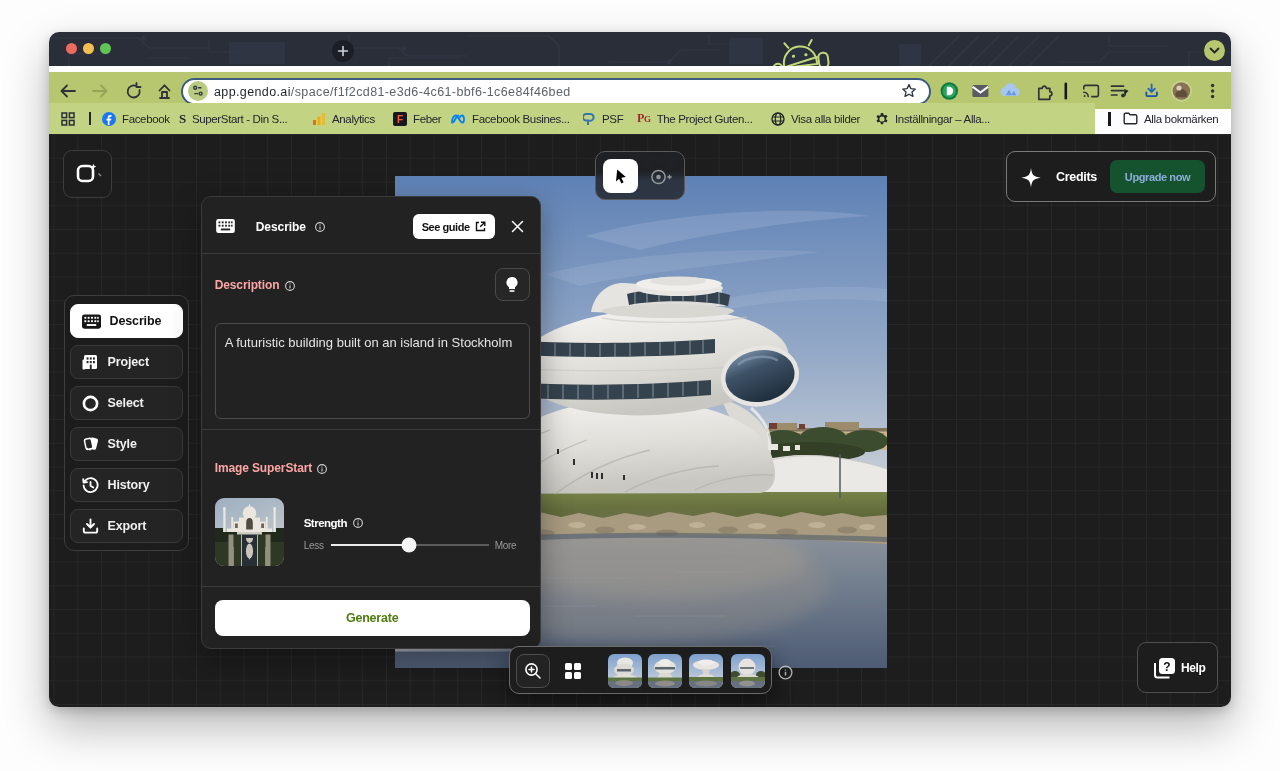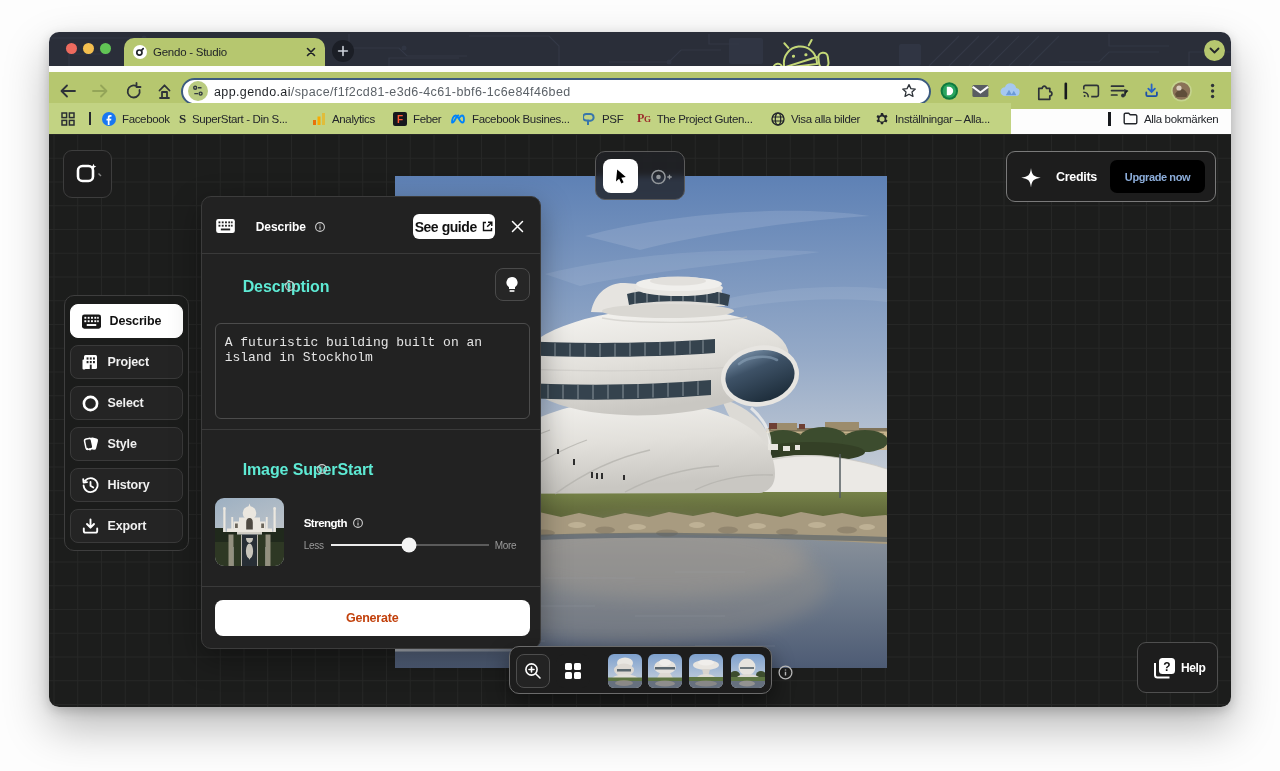--- a/index.html
+++ b/index.html
@@ -17,21 +17,21 @@
   #tab { position:absolute; left:75px; top:6px; width:201px; height:28px; background:#b6c76f;
     border-radius:10px 10px 0 0; }
   #tabtitle { position:absolute; left:29px; top:8px; font-size:11.5px; color:#1d2026; letter-spacing:-.25px; }
   
   #toolbar { position:absolute; left:0; top:40px; width:1182px; height:37px; background:#b6c76f; }
   #urlbar { position:absolute; left:132px; top:5.5px; width:750px; height:27px; background:#fff;
     border:2.5px solid #3d5c80; border-radius:14px; }
   #urltext { position:absolute; left:31px; top:5px; font-size:12.5px; color:#1e2126; letter-spacing:.38px; white-space:nowrap; }
   #urltext .gray { color:#5c6268; }
   
-  #bookmarks { position:absolute; left:0; top:71px; width:962px; height:31px; background:#c2d383; }
+  #bookmarks { position:absolute; left:0; top:71px; width:1046px; height:31px; background:#c2d383; }
   .bm { position:absolute; top:0; height:31px; display:flex; align-items:center; gap:6px;
     font-size:11.5px; letter-spacing:-.35px; color:#23262b; white-space:nowrap; }
   
   #content { position:absolute; left:0; top:102px; width:1182px; height:573px;
     background-color:#1c1d1c;
     background-image:linear-gradient(#262726 1px, transparent 1px),
       linear-gradient(90deg,#262726 1px, transparent 1px);
     background-size:23.75px 23.75px; background-position:4.5px 0px; }
 
   #canvasimg { position:absolute; left:346px; top:42px; width:492px; height:492px; }
@@ -40,49 +40,49 @@
     border:1px solid #3d3d3d; border-radius:9px; display:flex; align-items:center; justify-content:center; }
 
   #topcenter { position:absolute; left:546px; top:17px; width:90px; height:49px;
     background:rgba(32,34,39,.8); border:1px solid #5a5a5a; border-radius:10px; backdrop-filter:blur(3px); }
   #cursorbtn { position:absolute; left:7px; top:7px; width:35px; height:34px; background:#fff; border-radius:8px;
     display:flex; align-items:center; justify-content:center; }
 
   #credits { position:absolute; left:957px; top:17px; width:210px; height:51px; background:#1d1d1d;
     border:1px solid #7a7a7a; border-radius:9px; }
   #credits .label { position:absolute; left:49px; top:18px; font-size:12.5px; letter-spacing:-.3px; font-weight:bold; color:#fff; }
-  #upgrade { position:absolute; left:103px; top:8px; width:95px; height:33px; background:#000000;
+  #upgrade { position:absolute; left:103px; top:8px; width:95px; height:33px; background:#14532d;
     border-radius:7px; color:#8cadda; font-size:11px; letter-spacing:-.4px; font-weight:bold; display:flex; align-items:center; justify-content:center; }
 
   #sidebar { position:absolute; left:14.6px; top:161px; width:125px; height:256px; background:#1b1c1b;
     border:1px solid #3e3e3e; border-radius:10px; }
   .sbtn { position:absolute; left:5px; width:113px; height:34px; border-radius:8px; background:#242424;
     border:1px solid #3a3a3a; display:flex; align-items:center; color:#f0f0f0;
     font-size:12.5px; letter-spacing:-.15px; font-weight:bold; }
   .sbtn svg { margin-left:11px; margin-right:9px; }
   .sbtn.active { background:#fff; color:#111; border-color:#fff; }
 
   #dialog { position:absolute; left:151.7px; top:62px; width:340px; height:453px; background:#222222;
     border:1px solid #3c3c3c; border-radius:10px; box-shadow:0 10px 30px rgba(0,0,0,.34); }
   .divider { position:absolute; left:0; width:100%; height:1px; background:#3a3a3a; }
   #dlghead { position:absolute; left:0; top:0; width:100%; height:56px; }
   #dlgtitle { position:absolute; left:54px; top:23px; font-size:12px; letter-spacing:-.05px; font-weight:bold; color:#fff; }
   #seeguide { position:absolute; left:211px; top:17px; width:82px; height:25px; background:#fff; border-radius:6px;
-    font-size:14px; letter-spacing:-.45px; font-weight:bold; color:#111; display:flex; align-items:center; justify-content:center; gap:5px; }
-  .lbl { position:absolute; font-size:16px; letter-spacing:-.12px; font-weight:bold; color:#5eead4;margin-left:28px; }
+    font-size:11px; letter-spacing:-.45px; font-weight:bold; color:#111; display:flex; align-items:center; justify-content:center; gap:5px; }
+  .lbl { position:absolute; font-size:12px; letter-spacing:-.12px; font-weight:bold; color:#fca5a5; }
   #bulbbtn { position:absolute; left:293px; top:71px; width:35px; height:33px; border:1px solid #4a4a4a;
     border-radius:8px; background:#262626; display:flex; align-items:center; justify-content:center; }
   #txtarea { position:absolute; left:13px; top:126px; width:315px; height:96px; border:1px solid #4c4c4c;
-    border-radius:6px;font-family:Liberation Mono, monospace; }
+    border-radius:6px; }
   #txtarea span { position:absolute; left:9px; top:11px; font-size:13px; letter-spacing:0; color:#e4e4e4; }
   #tajthumb { position:absolute; left:13px; top:301px; width:69px; height:68px; border-radius:9px; overflow:hidden; }
   #strength { position:absolute; left:102px; top:320px; font-size:11.5px; letter-spacing:-.5px; font-weight:bold; color:#fff; }
   .sliderlabel { position:absolute; font-size:10px; letter-spacing:-.3px; color:#9a9a9a; }
   #genbtn { position:absolute; left:13px; top:403px; width:315px; height:36px; background:#fff; border-radius:8px;
-    color:#c2410c; font-size:12.5px; letter-spacing:-.2px; font-weight:bold; display:flex; align-items:center; justify-content:center; }
+    color:#4d7c0f; font-size:12.5px; letter-spacing:-.2px; font-weight:bold; display:flex; align-items:center; justify-content:center; }
 
   #bottombar { position:absolute; left:460px; top:512px; width:263px; height:48px; background:#1d1d1d;
     border:1px solid #6b6b6b; border-radius:10px; box-shadow:0 8px 22px rgba(0,0,0,.45); }
   .bbtn { position:absolute; top:7px; width:34px; height:34px; border:1px solid #4d4d4d; border-radius:8px;
     background:#232323; display:flex; align-items:center; justify-content:center; }
   .thumb { position:absolute; top:7px; width:34px; height:34px; border-radius:6px; overflow:hidden; }
 
   #help { position:absolute; left:1088px; top:508px; width:81px; height:51px; background:#1d1d1d;
     border:1px solid #4f4f4f; border-radius:9px; }
   #help span { position:absolute; left:43px; top:18px; font-size:12px; letter-spacing:-.4px; font-weight:bold; color:#fff; }
@@ -154,31 +154,20 @@
         <circle cx="757.5" cy="23.5" r="1.6" fill="#c4d877"></circle>
         <path d="M741 14.5 l-3.5-5 M761.5 14.5 l3.5-5" stroke="#c4d877" stroke-width="2" stroke-linecap="round"></path>
         <path d="M734 33.5 l35-6.5" stroke="#c4d877" stroke-width="2"></path>
         <rect x="723.5" y="29" width="9" height="15" rx="4.5" fill="#2c3140" stroke="#c4d877" stroke-width="2"></rect>
         <rect x="769.5" y="23.5" width="9.5" height="15" rx="4.7" fill="#2c3140" stroke="#c4d877" stroke-width="2"></rect>
       </g>
     </svg>
     <div class="tl" style="left:16.5px; top:11px; background:#ed6a5e;"></div>
     <div class="tl" style="left:33.5px; top:11px; background:#f4bf4f;"></div>
     <div class="tl" style="left:51px;   top:11px; background:#61c555;"></div>
-    <div id="tab">
-      <svg class="abs" style="left:9px;top:7px" width="14" height="14" viewBox="0 0 14 14">
-        <circle cx="7" cy="7" r="7" fill="#fff"></circle>
-        <circle cx="6.4" cy="7.6" r="2.6" fill="none" stroke="#23262b" stroke-width="1.7"></circle>
-        <line x1="8.3" y1="5.6" x2="10.2" y2="3.7" stroke="#23262b" stroke-width="1.7" stroke-linecap="round"></line>
-      </svg>
-      <span id="tabtitle">Gendo - Studio</span>
-      <svg class="abs" style="left:182px;top:9px" width="10" height="10" viewBox="0 0 10 10">
-        <path d="M1.5 1.5 L8.5 8.5 M8.5 1.5 L1.5 8.5" stroke="#1d2026" stroke-width="1.6" stroke-linecap="round"></path>
-      </svg>
-    </div>
     <svg class="abs" style="left:283px;top:8px" width="22" height="22" viewBox="0 0 22 22">
       <circle cx="11" cy="11" r="11" fill="#1b1e26"></circle>
       <path d="M11 6.6 V15.4 M6.6 11 H15.4" stroke="#cdd2db" stroke-width="1.6" stroke-linecap="round"></path>
     </svg>
     <svg class="abs" style="left:1155px;top:8px" width="21" height="21" viewBox="0 0 21 21">
       <circle cx="10.5" cy="10.5" r="10.5" fill="#b6c76f"></circle>
       <path d="M6.5 8.5 L10.5 12.5 L14.5 8.5" stroke="#23262b" stroke-width="1.8" fill="none" stroke-linecap="round" stroke-linejoin="round"></path>
     </svg>
   </div>
 

